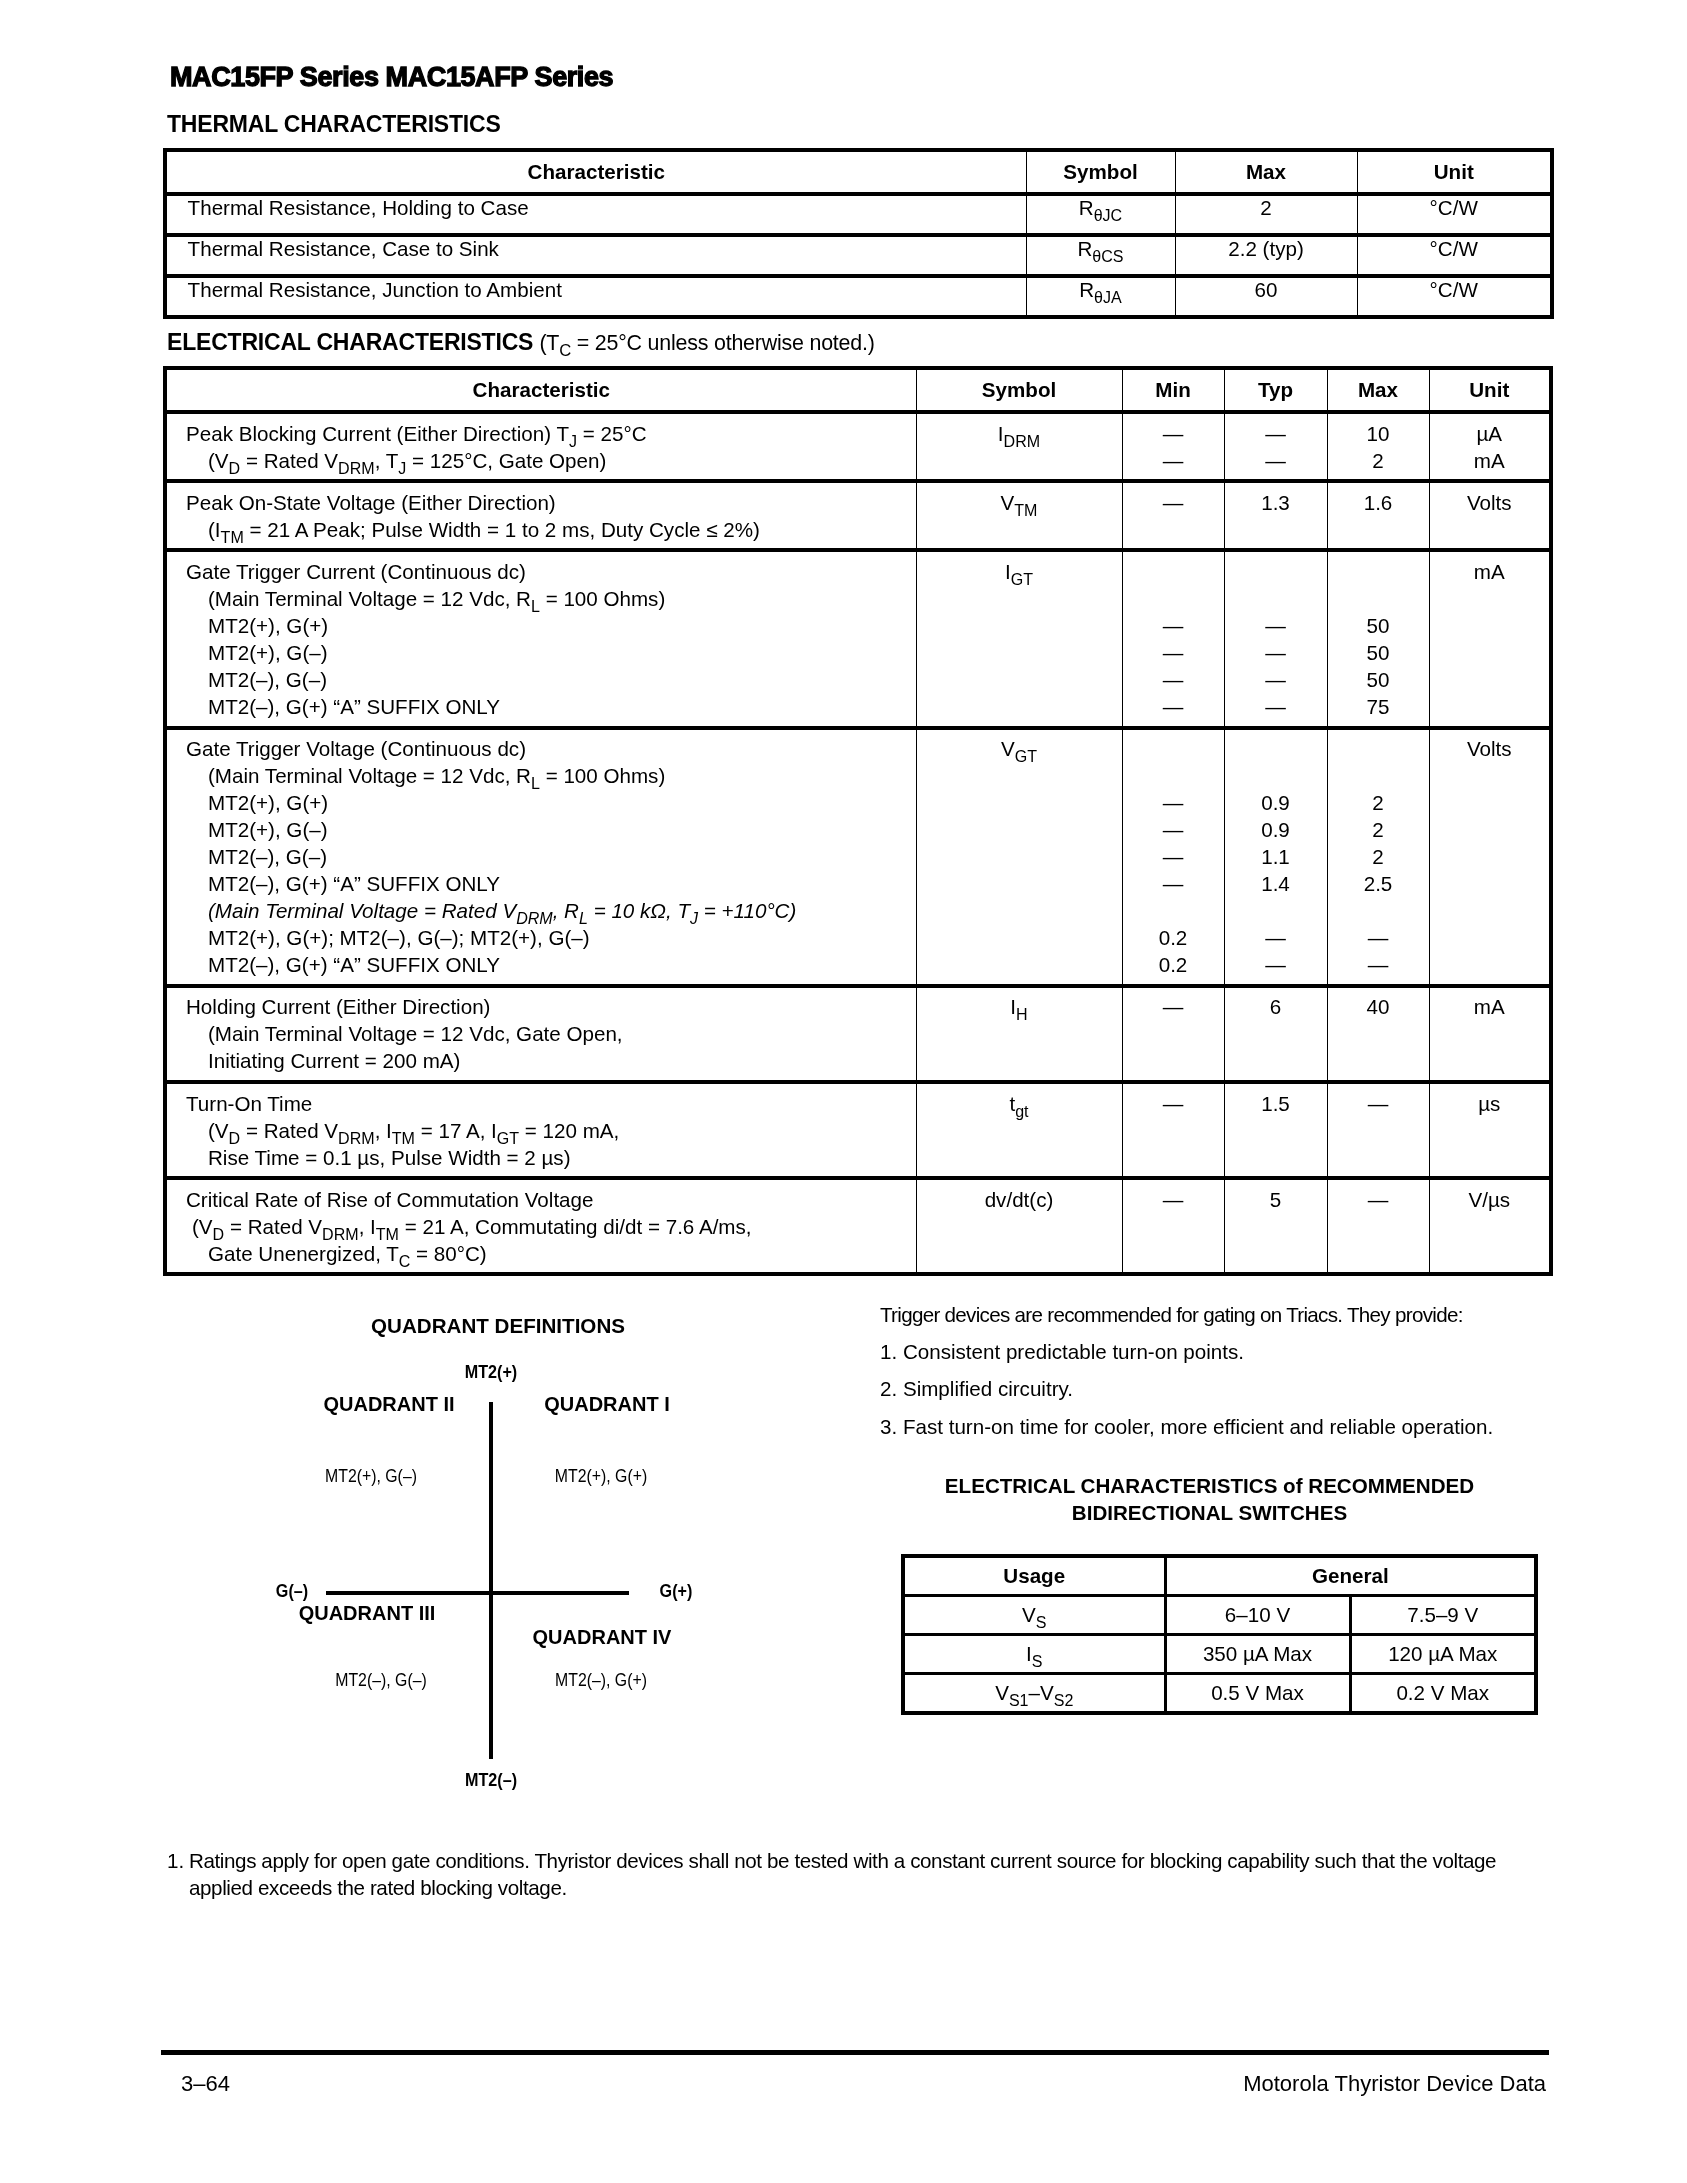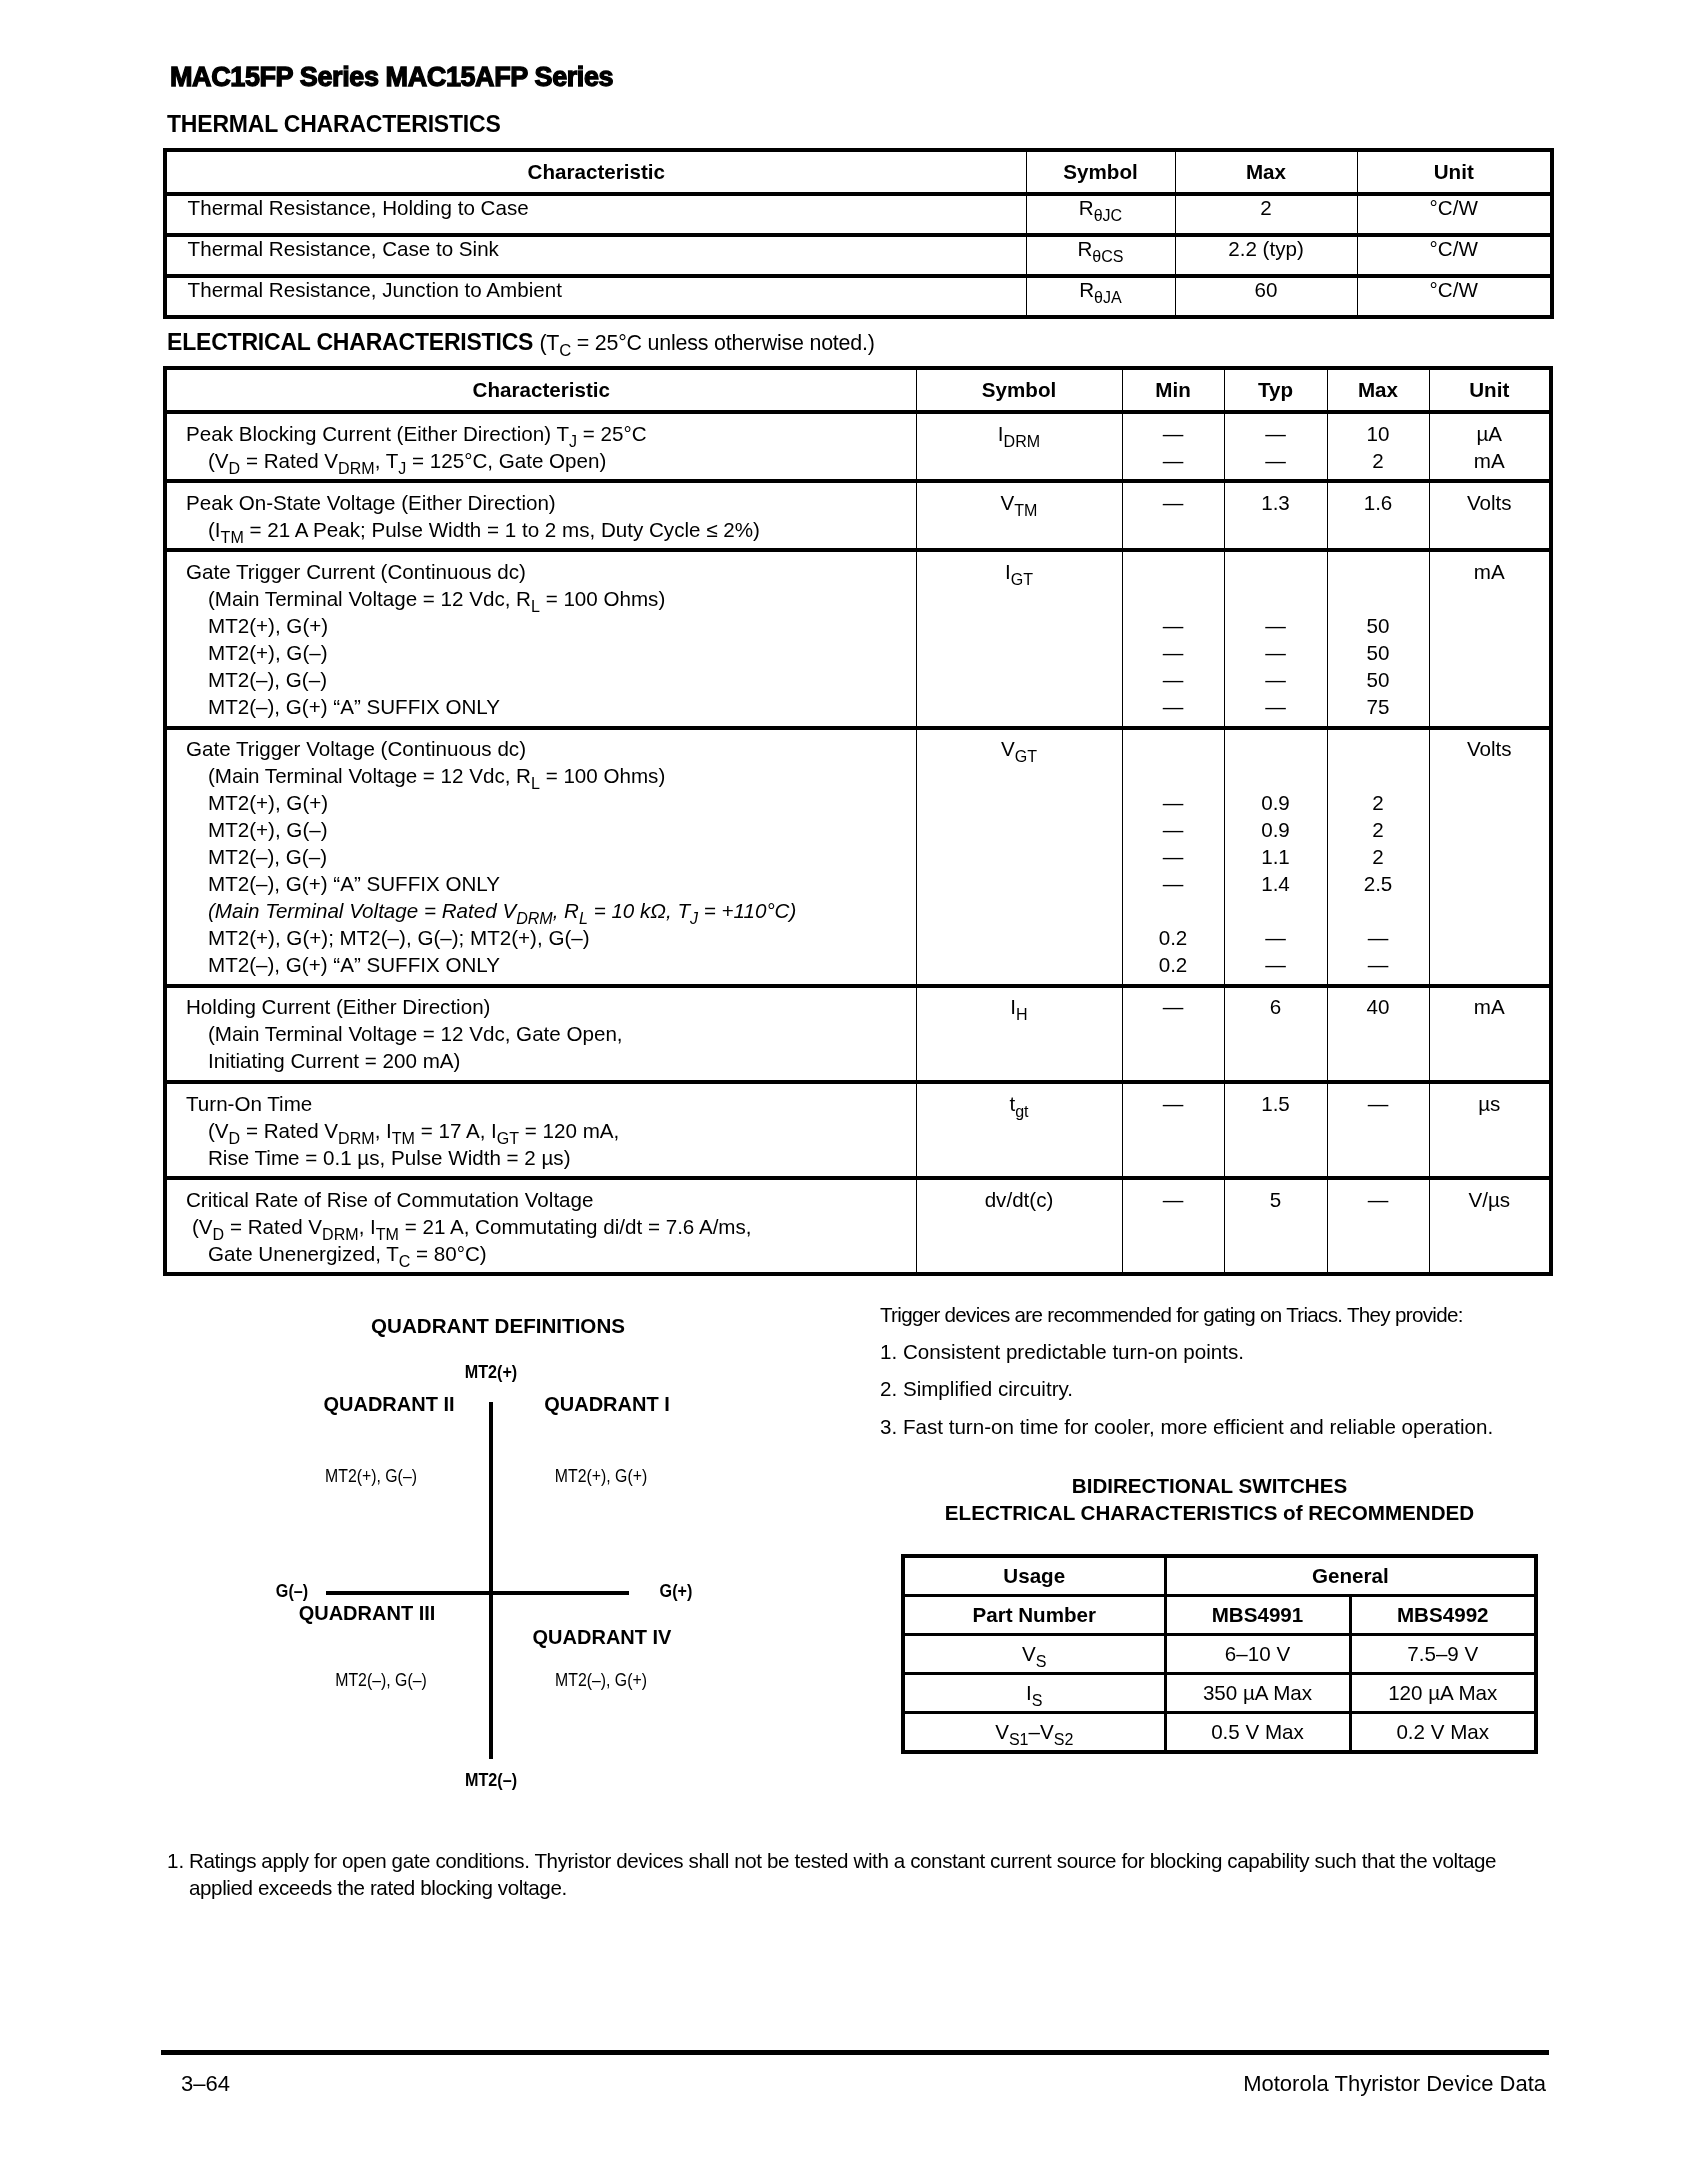--- a/index.html
+++ b/index.html
@@ -324,41 +324,36 @@
 <div class="q-sub" style="left:381px; top:1670px;">MT2(–), G(–)</div>
 <div class="q-sub" style="left:601px; top:1670px;">MT2(–), G(+)</div>
 <div class="q-label" style="left:491px; top:1769px; font-size:19px; transform:translateX(-50%) scaleX(0.85);">MT2(–)</div>
 
 <div class="para" style="left:880px; top:1303px; letter-spacing:-0.7px;">Trigger devices are recommended for gating on Triacs. They provide:</div>
 <div class="para" style="left:880px; top:1340px;">1. Consistent predictable turn-on points.</div>
 <div class="para" style="left:880px; top:1377px;">2. Simplified circuitry.</div>
 <div class="para" style="left:880px; top:1415px;">3. Fast turn-on time for cooler, more efficient and reliable operation.</div>
 
 <div class="center-h" style="left:880px; width:659px; top:1472px;">
+  <div>ELECTRICAL CHARACTERISTICS of RECOMMENDED</div>
   <div>BIDIRECTIONAL SWITCHES</div>
-  <div>ELECTRICAL CHARACTERISTICS of RECOMMENDED</div>
 </div>
 
 <table class="sw">
   <colgroup>
       <col style="width:262px">
       <col style="width:185px">
       <col style="width:186px">
     </colgroup>
   <tbody>
       <tr>
     <th>Usage</th>
     <th colspan="2">General</th>
   </tr>
   <tr>
-    <th>Part Number</th>
-    <th>MBS4991</th>
-    <th>MBS4992</th>
-  </tr>
-  <tr>
     <td><span>V</span><sub class="s">S</sub></td>
     <td>6–10 V</td>
     <td>7.5–9 V</td>
   </tr>
   <tr>
     <td><span>I</span><sub class="s">S</sub></td>
     <td>350 µA Max</td>
     <td>120 µA Max</td>
   </tr>
   <tr>

